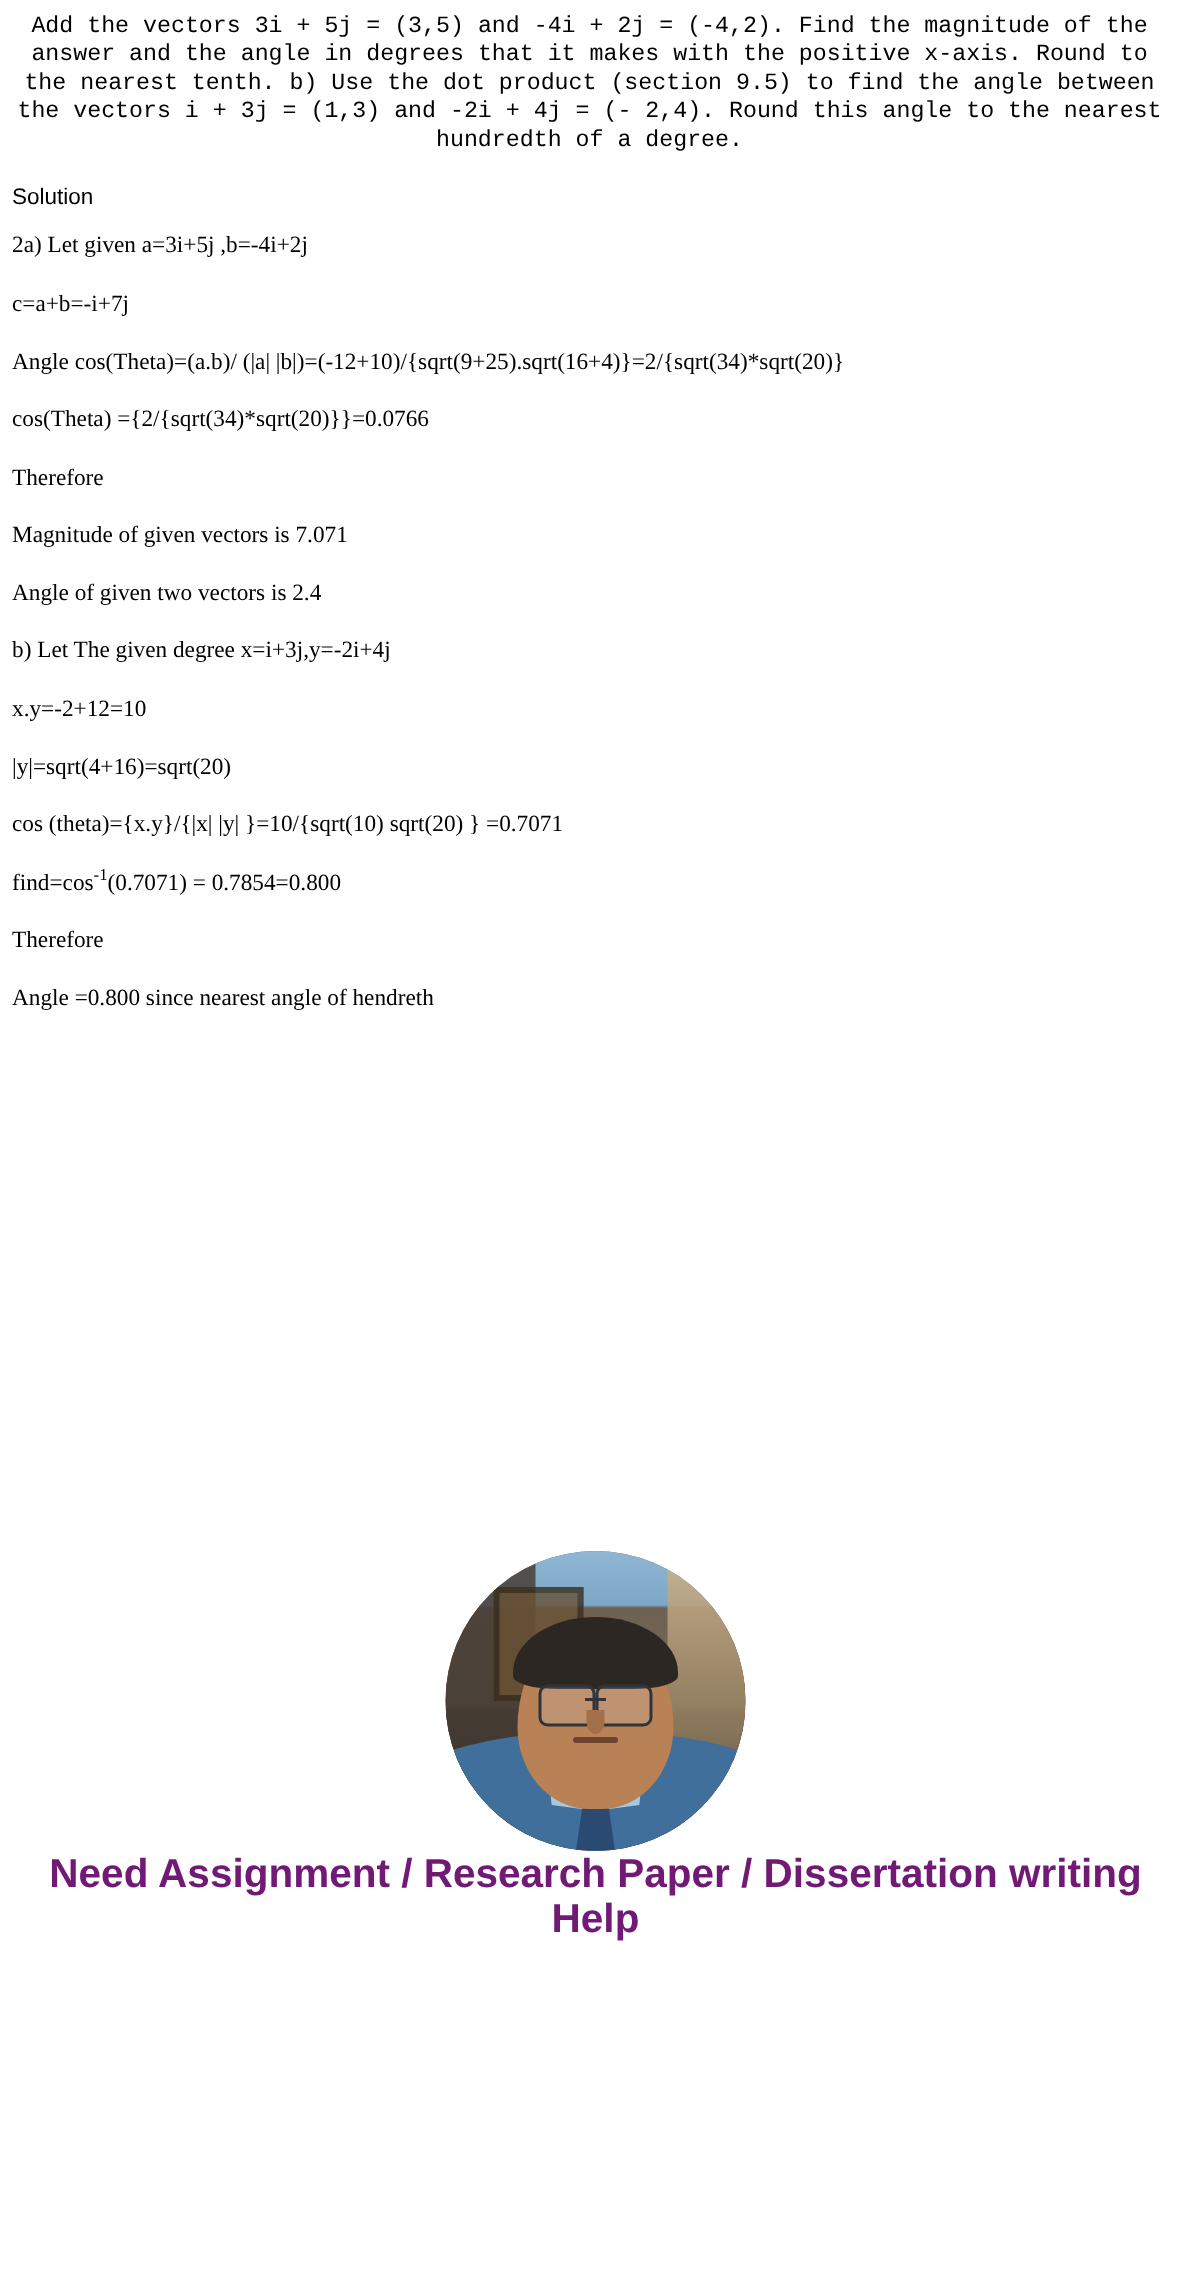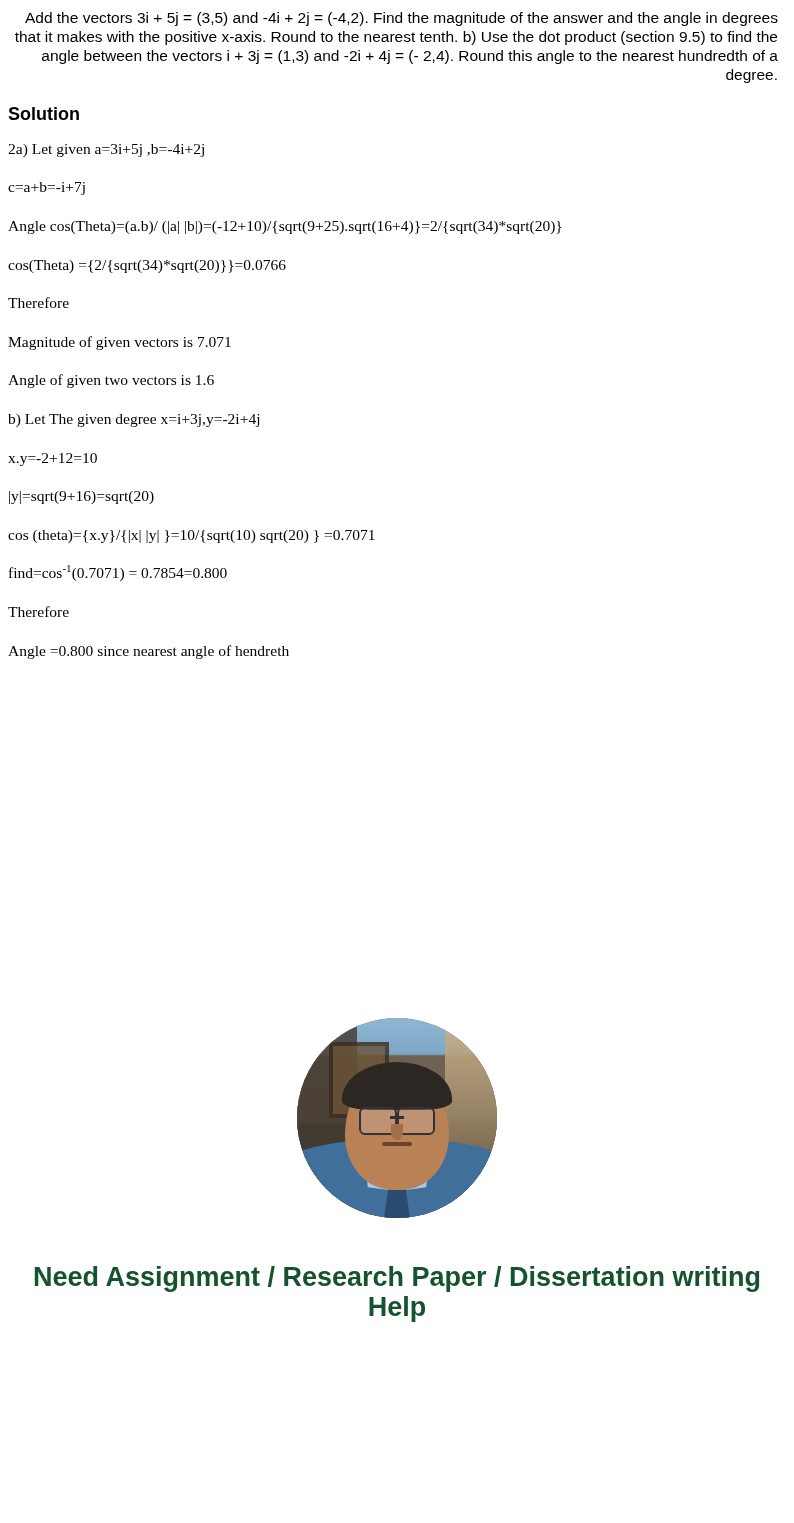--- a/index.html
+++ b/index.html
@@ -15,31 +15,31 @@
     -webkit-font-smoothing: antialiased;
   }
   .page {
     width: 794px;
     min-height: 1523px;
     position: relative;
     box-sizing: border-box;
     padding: 8px 8px 0 8px;
   }
   .question {
-    font-family: Liberation Sans, sans-serif;
+    font-family: Liberation Mono, monospace;
     font-size: 15.5px;
     line-height: 1.23;
-    text-align: right;
+    text-align: center;
     margin: 0 0 4px 0;
     padding: 0 8px 0 0;
   }
   .solution-heading {
     font-family: "Liberation Sans", sans-serif;
-    font-size: 18px;
-    font-weight: bold;
+    font-size: 15px;
+    font-weight: normal;
     margin: 20px 0 14px 0;
     line-height: 1.2;
   }
   .line {
     font-family: "Liberation Serif", serif;
     font-size: 15.5px;
     line-height: 1.2;
     margin: 4px 0 20px 0;
   }
   sup {
@@ -193,27 +193,26 @@
     position: absolute;
     top: 53%;
     left: 50%;
     transform: translateX(-50%);
     width: 12px;
     height: 16px;
     background: #a36f49;
     border-radius: 0 0 50% 50%;
   }
   .cta {
-    margin-top: 44px;
     text-align: center;
     font-family: "Liberation Sans", sans-serif;
     font-weight: bold;
     font-size: 27px;
     line-height: 1.12;
-    color: #14532d;
+    color: #701a75;
     padding-bottom: 20px;
   }
   .cta .l1 { display: block; }
   .cta .l2 { display: block; }
 </style>
 </head>
 <body>
 
 <div class="page">
 
@@ -222,24 +221,24 @@
   <h2 class="solution-heading">Solution</h2>
 
   <p class="line">2a) Let given a=3i+5j ,b=-4i+2j</p>
   <p class="line">c=a+b=-i+7j</p>
   <p class="line">Angle cos(Theta)=(a.b)/ (|a| |b|)=(-12+10)/{sqrt(9+25).sqrt(16+4)}=2/{sqrt(34)*sqrt(20)}</p>
   <p class="line">cos(Theta) ={2/{sqrt(34)*sqrt(20)}}=0.0766</p>
 
 
   <p class="line">Therefore</p>
   <p class="line">Magnitude of given vectors is 7.071</p>
-  <p class="line">Angle of given two vectors is 1.6</p>
+  <p class="line">Angle of given two vectors is 2.4</p>
   <p class="line">b) Let The given degree x=i+3j,y=-2i+4j</p>
   <p class="line">x.y=-2+12=10</p>
-  <p class="line">|y|=sqrt(9+16)=sqrt(20)</p>
+  <p class="line">|y|=sqrt(4+16)=sqrt(20)</p>
   <p class="line">cos (theta)={x.y}/{|x| |y| }=10/{sqrt(10) sqrt(20) } =0.7071</p>
 
   <p class="line"><span>find=cos</span><sup>-1</sup><span>(0.7071) = 0.7854=0.800</span></p>
 
   <p class="line">Therefore</p>
   <p class="line">Angle =0.800 since nearest angle of hendreth</p>
 
   <div class="spacer"></div>
 
   <div class="avatar-wrap">

